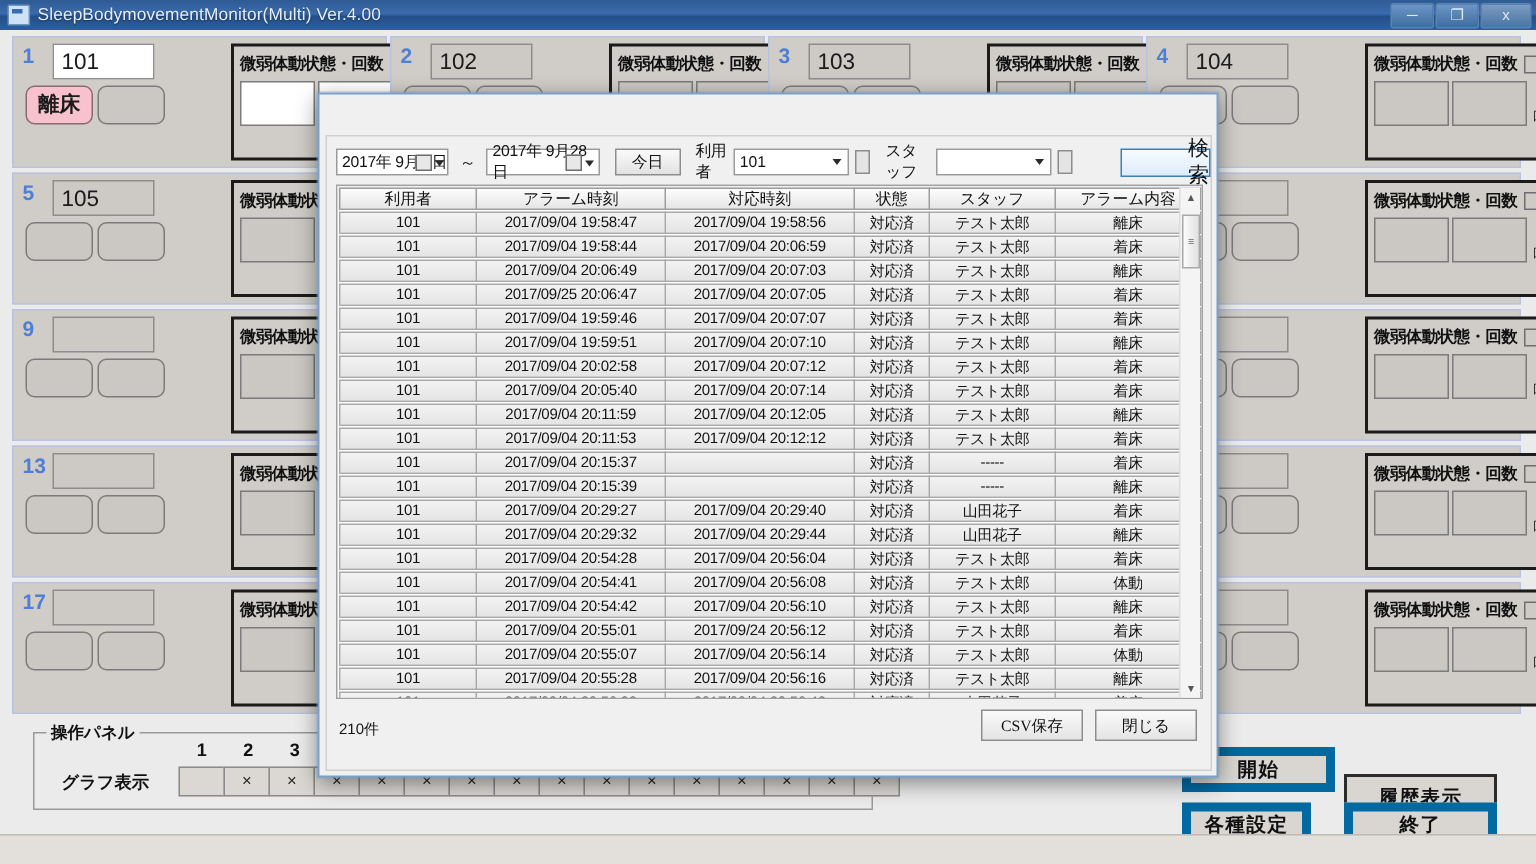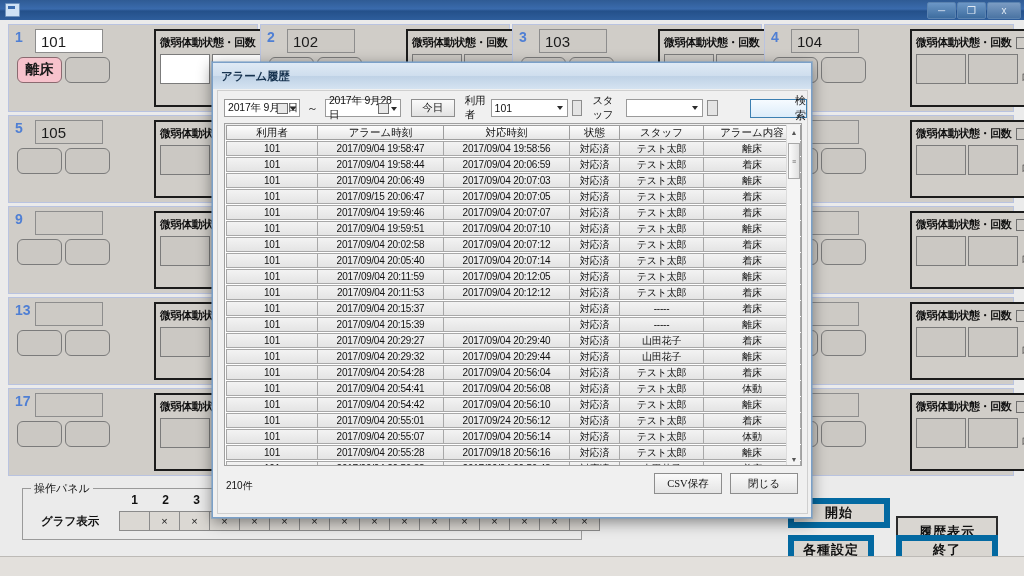--- a/index.html
+++ b/index.html
@@ -88,21 +88,21 @@
   .vfield.active{background:#ffffff;}
   .vunit{font-size:8px;color:#111;margin-left:2px;padding-bottom:1px;}
 
   
   .oppanel{
     position:absolute;left:22px;top:468px;width:560px;height:52px;
     border:1px solid #9a9a9a;box-sizing:border-box;
   }
   .oppanel-legend{
     position:absolute;left:8px;top:-8px;background:#ebebeb;padding:0 3px;
-    font-size:11px;color:#111;font-weight:normal;
+    font-size:11px;color:#111;font-weight:bold;
   }
   .op-headrow{position:absolute;left:96px;top:4px;display:flex;}
   .op-head{width:31px;text-align:center;font-size:12px;font-weight:bold;color:#111;}
   .op-label{position:absolute;left:18px;top:25px;font-size:11.5px;color:#111;font-weight:bold;}
   .op-cells{position:absolute;left:96px;top:22px;display:flex;}
   .op-cell{
     width:31px;height:20px;border:1px solid #8b8b8b;margin-right:-1px;
     background:#dbd8d3;box-sizing:border-box;
     display:flex;align-items:center;justify-content:center;
     font-size:11px;color:#222;
@@ -165,21 +165,21 @@
     height:18px;border:1px solid #9a9a9a;background:#fff;box-sizing:border-box;
     display:flex;align-items:center;position:relative;
   }
   .combo span{font-size:10.5px;color:#111;margin-left:3px;}
   .combo .caret{position:absolute;right:4px;top:6px;}
   .sqbtn{width:14px;height:16px;border:1px solid #8d8d8d;background:#e4e4e4;margin-left:4px;box-sizing:border-box;}
   .btn-search{
     margin-left:32px;height:19px;width:60px;
     border:1px solid #3c7fb1;background:linear-gradient(to bottom,#f6fbff,#dcecfa);
     display:flex;align-items:center;justify-content:center;
-    font-size:11px;color:#111;box-sizing:border-box;padding-left:44px;
+    font-size:14px;color:#111;box-sizing:border-box;padding-left:44px;
   }
 
   
   .tablewrap{
     position:absolute;left:6px;top:32px;width:578px;height:343px;
     background:#fff;border:1px solid #a0a0a0;box-sizing:border-box;overflow:hidden;
   }
   .thead{display:flex;height:16px;background:#efefef;}
   .th{
     border:1px solid #9e9e9e;border-left:none;margin-top:1px;
@@ -225,20 +225,21 @@
     font-size:10.5px;color:#111;box-sizing:border-box;font-family:Liberation Serif, serif;
   }
 </style>
 </head>
 <body>
 
 <div id="app">
 
   <div class="win-title">
     <div class="win-title-ico"></div>
+    <div class="win-title-text">SleepBodymovementMonitor(Multi)  Ver.4.00</div>
     <div class="win-btns">
       <div class="win-btn">─</div>
       <div class="win-btn">❐</div>
       <div class="win-btn close">x</div>
     </div>
   </div>
 
   <div class="client">
 
     <div class="grid" id="grid">
@@ -637,23 +638,20 @@
 
     <div class="act-btn" style="left:788px;top:478px;width:102px;height:30px;">開始</div>
     <div class="act-btn focus" style="left:896px;top:496px;width:102px;height:32px;">履歴表示</div>
     <div class="act-btn" style="left:788px;top:515px;width:86px;height:30px;">各種設定</div>
     <div class="act-btn" style="left:896px;top:515px;width:102px;height:30px;">終了</div>
 
     <div class="bottom-strip"></div>
   </div>
 
   <div class="dlg">
-    <div class="dlg-title">
-      <div class="dlg-title-text">アラーム履歴</div>
-    </div>
 
     <div class="dlg-body">
 
       <div class="filterbar">
         <div class="dtbox">
           <span>2017年  9月  1日</span>
           <div class="sp">
             <div class="mini-cal"></div>
             <div class="caret"></div>
           </div>
@@ -714,21 +712,21 @@
             <div class="tr">
               <div class="td c0">101</div>
               <div class="td c1">2017/09/04 20:06:49</div>
               <div class="td c2">2017/09/04 20:07:03</div>
               <div class="td c3">対応済</div>
               <div class="td c4">テスト太郎</div>
               <div class="td c5">離床</div>
             </div>
             <div class="tr">
               <div class="td c0">101</div>
-              <div class="td c1">2017/09/15 20:06:47</div>
+              <div class="td c1">2017/09/25 20:06:47</div>
               <div class="td c2">2017/09/04 20:07:05</div>
               <div class="td c3">対応済</div>
               <div class="td c4">テスト太郎</div>
               <div class="td c5">着床</div>
             </div>
             <div class="tr">
               <div class="td c0">101</div>
               <div class="td c1">2017/09/04 19:59:46</div>
               <div class="td c2">2017/09/04 20:07:07</div>
               <div class="td c3">対応済</div>
@@ -843,21 +841,21 @@
               <div class="td c0">101</div>
               <div class="td c1">2017/09/04 20:55:07</div>
               <div class="td c2">2017/09/04 20:56:14</div>
               <div class="td c3">対応済</div>
               <div class="td c4">テスト太郎</div>
               <div class="td c5">体動</div>
             </div>
             <div class="tr">
               <div class="td c0">101</div>
               <div class="td c1">2017/09/04 20:55:28</div>
-              <div class="td c2">2017/09/18 20:56:16</div>
+              <div class="td c2">2017/09/04 20:56:16</div>
               <div class="td c3">対応済</div>
               <div class="td c4">テスト太郎</div>
               <div class="td c5">離床</div>
             </div>
             <div class="tr">
               <div class="td c0">101</div>
               <div class="td c1">2017/09/04 20:56:38</div>
               <div class="td c2">2017/09/04 20:56:43</div>
               <div class="td c3">対応済</div>
               <div class="td c4">山田花子</div>

